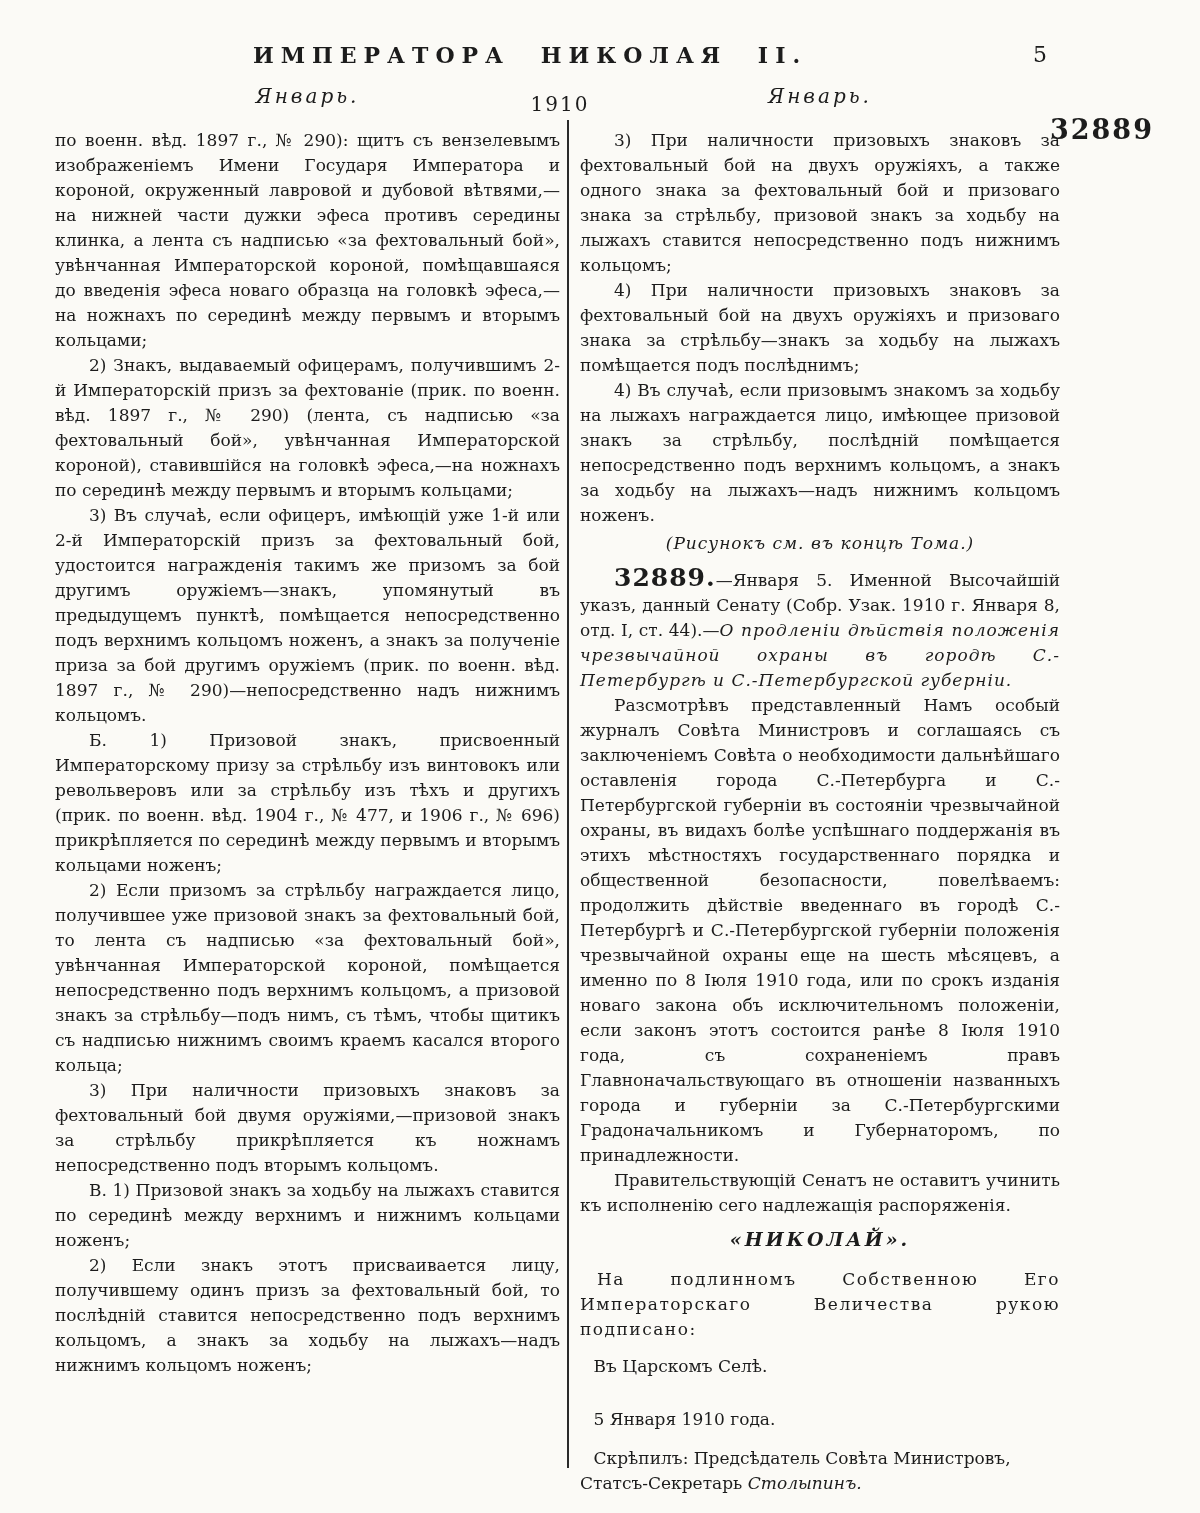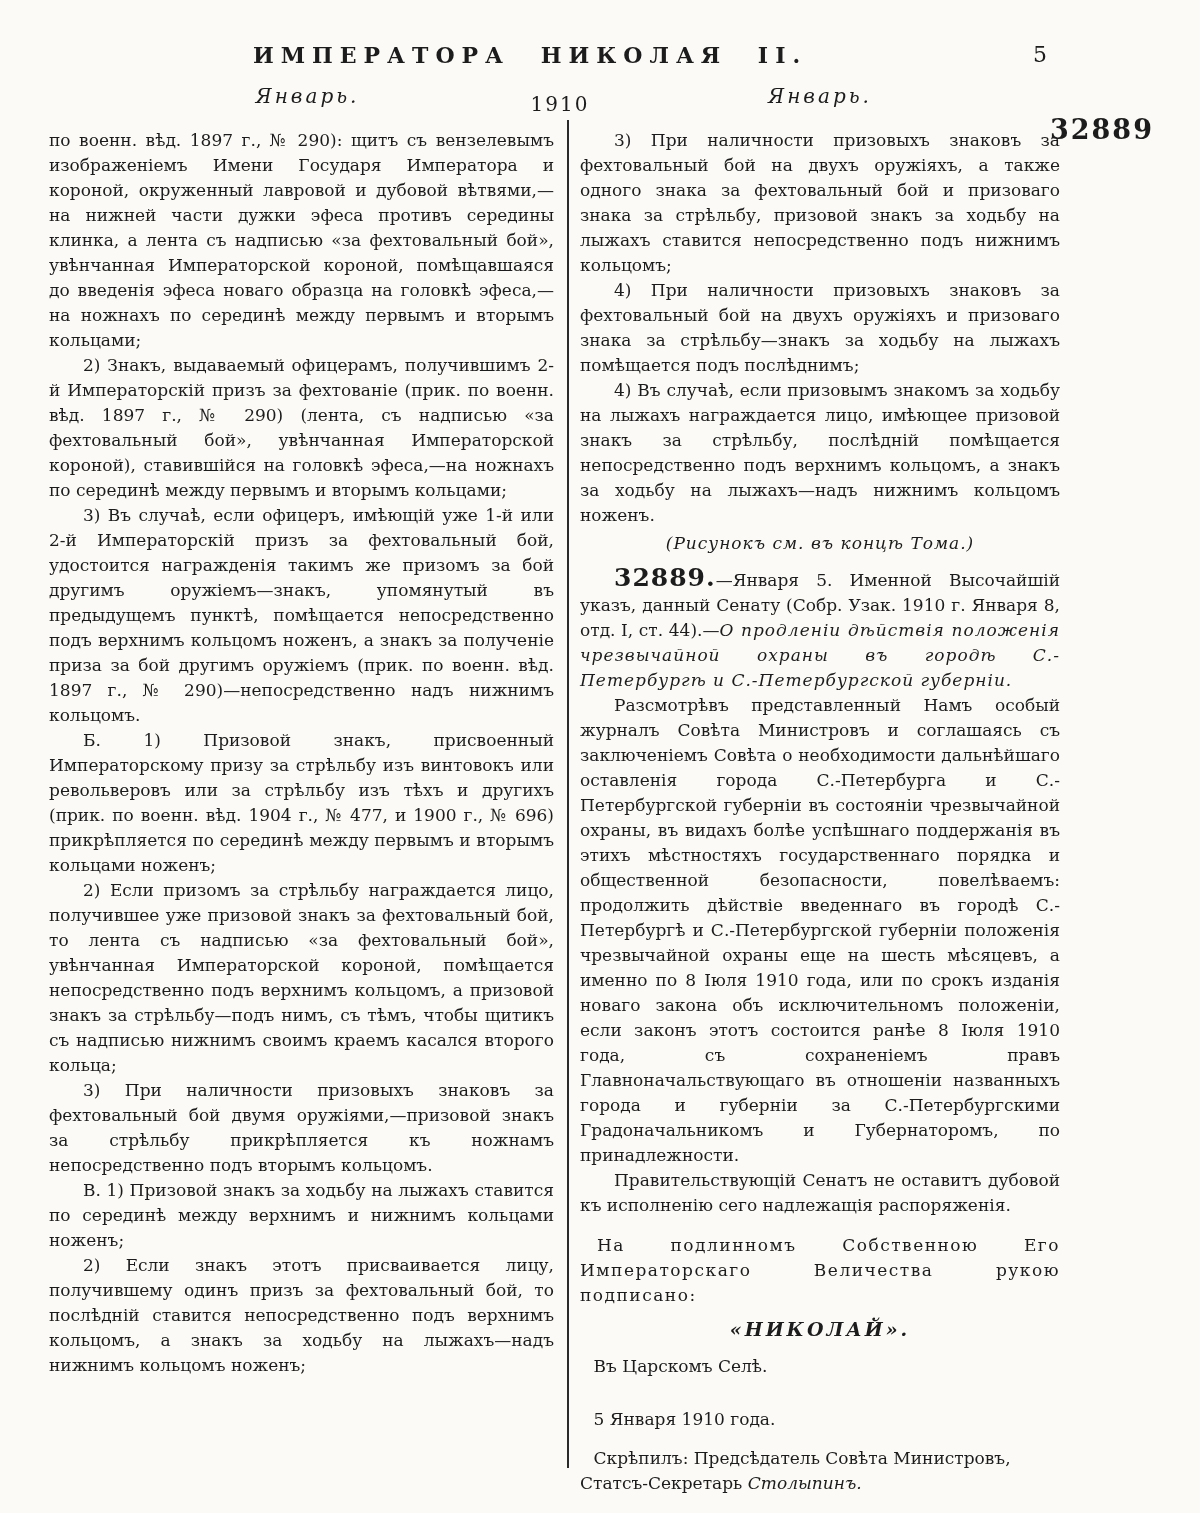--- a/index.html
+++ b/index.html
@@ -26,21 +26,21 @@
   .sub-right { position: absolute; top: 84px; left: 580px; width: 480px; text-align: center; }
   .month { font-style: italic; font-size: 20px; letter-spacing: 3px; }
 
   .margin-number {
     position: absolute; top: 114px; left: 1050px;
     font-size: 27px; font-weight: bold; letter-spacing: 2px;
   }
 
   
   .col { position: absolute; top: 128px; font-size: 17px; line-height: 25px; text-align: justify; }
-  .col-left  { left: 49px;  width: 505px; }
+  .col-left  { left: 55px;  width: 505px; }
   .col-right { left: 580px; width: 480px; }
   .col-divider {
     position: absolute; top: 120px; left: 567px;
     width: 2px; height: 1348px; background: #2a2a2a;
   }
 
   .para { margin: 0; text-indent: 2em; }
   .noindent { text-indent: 0; }
   .italic { font-style: italic; }
 
@@ -77,42 +77,42 @@
   <div class="sub-right month">Январь.</div>
 
   <div class="margin-number">32889</div>
 
   <div class="col-divider"></div>
 
   <div class="col col-left">
     <p class="para noindent">по военн. вѣд. 1897 г., № 290): щитъ съ вензелевымъ изображеніемъ Имени Государя Императора и короной, окруженный лавровой и дубовой вѣтвями,—на нижней части дужки эфеса противъ середины клинка, а лента съ надписью «за фехтовальный бой», увѣнчанная Императорской короной, помѣщавшаяся до введенія эфеса новаго образца на головкѣ эфеса,—на ножнахъ по серединѣ между первымъ и вторымъ кольцами;</p>
     <p class="para">2) Знакъ, выдаваемый офицерамъ, получившимъ 2-й Императорскій призъ за фехтованіе (прик. по военн. вѣд. 1897 г., № 290) (лента, съ надписью «за фехтовальный бой», увѣнчанная Императорской короной), ставившійся на головкѣ эфеса,—на ножнахъ по серединѣ между первымъ и вторымъ кольцами;</p>
     <p class="para">3) Въ случаѣ, если офицеръ, имѣющій уже 1-й или 2-й Императорскій призъ за фехтовальный бой, удостоится награжденія такимъ же призомъ за бой другимъ оружіемъ—знакъ, упомянутый въ предыдущемъ пунктѣ, помѣщается непосредственно подъ верхнимъ кольцомъ ноженъ, а знакъ за полученіе приза за бой другимъ оружіемъ (прик. по военн. вѣд. 1897 г., № 290)—непосредственно надъ нижнимъ кольцомъ.</p>
-    <p class="para">Б. 1) Призовой знакъ, присвоенный Императорскому призу за стрѣльбу изъ винтовокъ или револьверовъ или за стрѣльбу изъ тѣхъ и другихъ (прик. по военн. вѣд. 1904 г., № 477, и 1900 г., № 696) прикрѣпляется по серединѣ между первымъ и вторымъ кольцами ноженъ;</p>
+    <p class="para">Б. 1) Призовой знакъ, присвоенный Императорскому призу за стрѣльбу изъ винтовокъ или револьверовъ или за стрѣльбу изъ тѣхъ и другихъ (прик. по военн. вѣд. 1904 г., № 477, и 1906 г., № 696) прикрѣпляется по серединѣ между первымъ и вторымъ кольцами ноженъ;</p>
     <p class="para">2) Если призомъ за стрѣльбу награждается лицо, получившее уже призовой знакъ за фехтовальный бой, то лента съ надписью «за фехтовальный бой», увѣнчанная Императорской короной, помѣщается непосредственно подъ верхнимъ кольцомъ, а призовой знакъ за стрѣльбу—подъ нимъ, съ тѣмъ, чтобы щитикъ съ надписью нижнимъ своимъ краемъ касался второго кольца;</p>
     <p class="para">3) При наличности призовыхъ знаковъ за фехтовальный бой двумя оружіями,—призовой знакъ за стрѣльбу прикрѣпляется къ ножнамъ непосредственно подъ вторымъ кольцомъ.</p>
     <p class="para">В. 1) Призовой знакъ за ходьбу на лыжахъ ставится по серединѣ между верхнимъ и нижнимъ кольцами ноженъ;</p>
     <p class="para">2) Если знакъ этотъ присваивается лицу, получившему одинъ призъ за фехтовальный бой, то послѣдній ставится непосредственно подъ верхнимъ кольцомъ, а знакъ за ходьбу на лыжахъ—надъ нижнимъ кольцомъ ноженъ;</p>
   </div>
 
   <div class="col col-right">
     <p class="para">3) При наличности призовыхъ знаковъ за фехтовальный бой на двухъ оружіяхъ, а также одного знака за фехтовальный бой и призоваго знака за стрѣльбу, призовой знакъ за ходьбу на лыжахъ ставится непосредственно подъ нижнимъ кольцомъ;</p>
     <p class="para">4) При наличности призовыхъ знаковъ за фехтовальный бой на двухъ оружіяхъ и призоваго знака за стрѣльбу—знакъ за ходьбу на лыжахъ помѣщается подъ послѣднимъ;</p>
     <p class="para">4) Въ случаѣ, если призовымъ знакомъ за ходьбу на лыжахъ награждается лицо, имѣющее призовой знакъ за стрѣльбу, послѣдній помѣщается непосредственно подъ верхнимъ кольцомъ, а знакъ за ходьбу на лыжахъ—надъ нижнимъ кольцомъ ноженъ.</p>
 
     <p class="para figure-note">(Рисунокъ см. въ концѣ Тома.)</p>
 
     <p class="para entry"><span class="entry-number">32889.</span><span>—Января 5. Именной Высочайшій указъ, данный Сенату (Собр. Узак. 1910 г. Января 8, отд. I, ст. 44).—</span><span class="decree-title">О продленіи дѣйствія положенія чрезвычайной охраны въ городѣ С.-Петербургѣ и С.-Петербургской губерніи.</span></p>
 
     <p class="para">Разсмотрѣвъ представленный Намъ особый журналъ Совѣта Министровъ и соглашаясь съ заключеніемъ Совѣта о необходимости дальнѣйшаго оставленія города С.-Петербурга и С.-Петербургской губерніи въ состояніи чрезвычайной охраны, въ видахъ болѣе успѣшнаго поддержанія въ этихъ мѣстностяхъ государственнаго порядка и общественной безопасности, повелѣваемъ: продолжить дѣйствіе введеннаго въ городѣ С.-Петербургѣ и С.-Петербургской губерніи положенія чрезвычайной охраны еще на шесть мѣсяцевъ, а именно по 8 Іюля 1910 года, или по срокъ изданія новаго закона объ исключительномъ положеніи, если законъ этотъ состоится ранѣе 8 Іюля 1910 года, съ сохраненіемъ правъ Главноначальствующаго въ отношеніи названныхъ города и губерніи за С.-Петербургскими Градоначальникомъ и Губернаторомъ, по принадлежности.</p>
-    <p class="para closing">Правительствующій Сенатъ не оставитъ дубовой къ исполненію сего надлежащія распоряженія.</p>
+    <p class="para closing">Правительствующій Сенатъ не оставитъ учинить къ исполненію сего надлежащія распоряженія.</p>
+
+    <p class="para signature">«НИКОЛАЙ».</p>
 
     <p class="para attestation noindent">На подлинномъ Собственною Его Императорскаго Величества рукою подписано:</p>
-
-    <p class="para signature">«НИКОЛАЙ».</p>
 
     <p class="para place">Въ Царскомъ Селѣ.</p>
     <p class="para date">5 Января 1910 года.</p>
 
     <p class="para noindent countersign">
       <span class="cs-line1">Скрѣпилъ: Предсѣдатель Совѣта Министровъ,</span>
       <span class="cs-line2"><span>Статсъ-Секретарь </span><span class="italic">Столыпинъ.</span></span>
     </p>
   </div>
 

